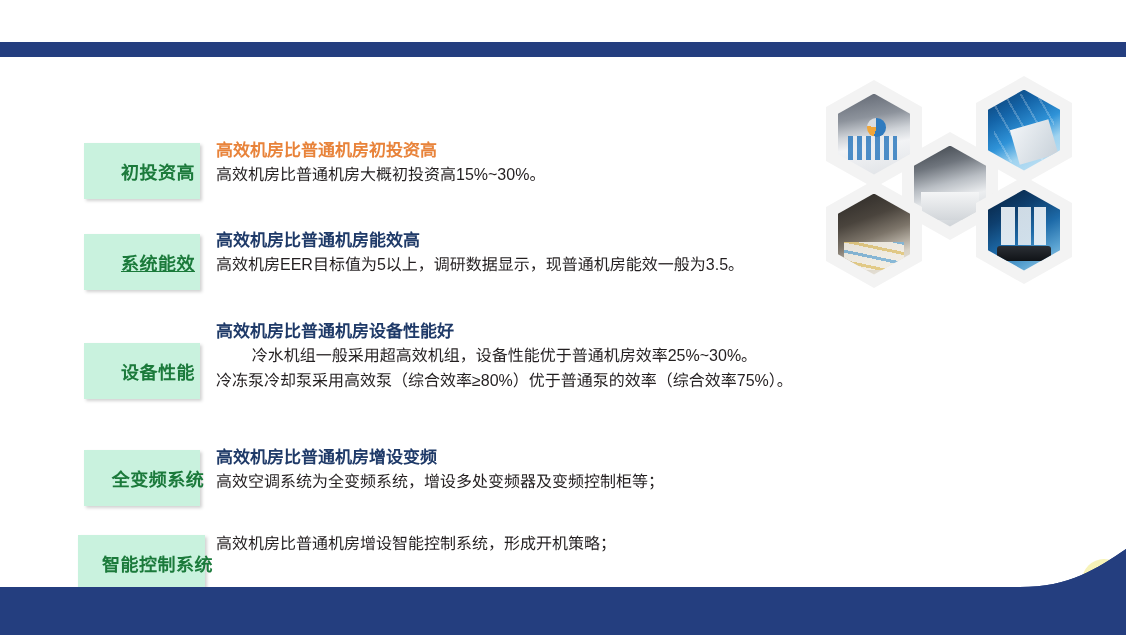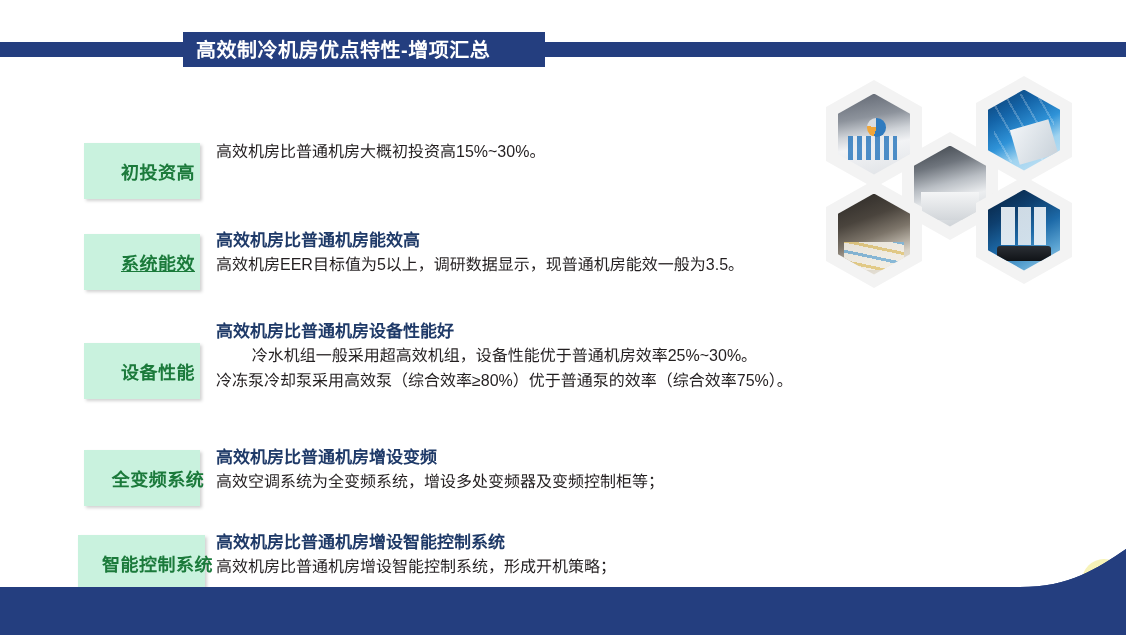--- a/index.html
+++ b/index.html
@@ -313,23 +313,20 @@
 
   .footer-svg { display: block; }
 </style>
 </head>
 <body>
 
 <div id="slide">
 
   <div class="header-rule"></div>
 
-  <div class="title-block">
-    <span class="title-text">高效制冷机房优点特性-增项汇总</span>
-  </div>
 
 
   <div class="hex-cluster">
     <div class="hex hex-a">
       <div class="hex-inner ph-chart"></div>
     </div>
     <div class="hex hex-b">
       <div class="hex-inner ph-blue-tablet"></div>
     </div>
     <div class="hex hex-c">
@@ -341,20 +338,21 @@
     <div class="hex hex-e">
       <div class="hex-inner ph-devices"></div>
     </div>
   </div>
 
   <div class="rows">
 
     <div class="row" id="row-1">
       <div class="badge">初投资高</div>
       <div class="body-col">
+        <div class="row-title accent-orange">高效机房比普通机房初投资高</div>
         <div class="row-line">高效机房比普通机房大概初投资高15%~30%。</div>
       </div>
     </div>
 
     <div class="row" id="row-2">
       <div class="badge">系统能效</div>
       <div class="body-col">
         <div class="row-title">高效机房比普通机房能效高</div>
         <div class="row-line">高效机房EER目标值为5以上，调研数据显示，现普通机房能效一般为3.5。</div>
       </div>
@@ -373,21 +371,20 @@
       <div class="badge">全变频系统</div>
       <div class="body-col">
         <div class="row-title">高效机房比普通机房增设变频</div>
         <div class="row-line">高效空调系统为全变频系统，增设多处变频器及变频控制柜等；</div>
       </div>
     </div>
 
     <div class="row" id="row-5">
       <div class="badge">智能控制系统</div>
       <div class="body-col">
-        <div class="row-title">高效机房比普通机房增设智能控制系统</div>
         <div class="row-line">高效机房比普通机房增设智能控制系统，形成开机策略；</div>
       </div>
     </div>
 
   </div>
 
   <div class="footer-wrap">
     <svg class="footer-svg" width="1126" height="95" viewBox="0 0 1126 95" aria-hidden="true">
       <circle cx="1104" cy="34" r="22" fill="#F7F3B8"></circle>
       <path d="M0,40 L1020,40 C1070,40 1096,22 1126,2 L1126,95 L0,95 Z" fill="#243E7F"></path>

